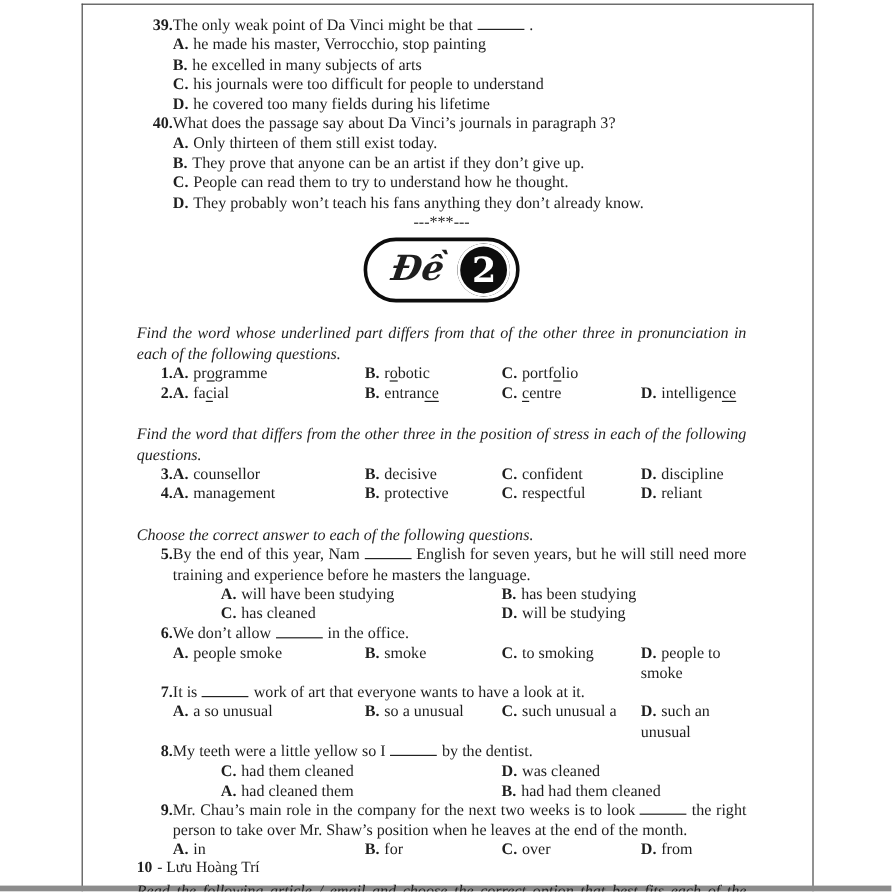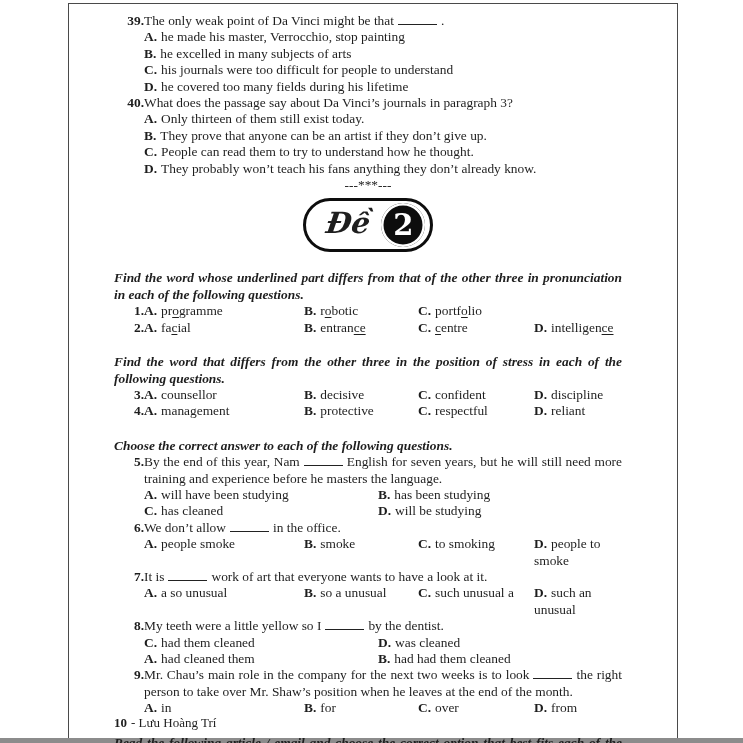--- a/index.html
+++ b/index.html
@@ -23,22 +23,22 @@
     position:absolute; left:114px; top:13px; width:508px;
     font-size:13.4px; line-height:16.4px;
   }
   .qrow { display:flex; }
   .qnum { flex:0 0 30px; font-weight:bold;text-align:right; }
   .qbody { flex:1; text-align:justify; }
   .optline { padding-left:30px; }
   .optlabel { font-weight:bold; margin-right:4px; }
   .cols { display:flex; flex:1; }
   .c1 { width:112px; } .c2 { width:114px;margin-left:48px; } .c3 { width:116px; } .c4 { flex:1; }
-  .g2c1 { width:234px; } .g2c2 { flex:1; }
-  .instr { font-weight:bold; font-style:italic; text-align:justify; margin-top:18px; }
+  .g2c1 { width:234px;margin-left:40px; } .g2c2 { flex:1; }
+  .instr { font-weight:normal; font-style:italic; text-align:justify; margin-top:18px; }
   .blank {
     display:inline-block; width:39px; height:12px;
     border-bottom:1.2px solid #222; margin:0 4px;
   }
   .blank.wide { width:45px; margin-left:1px; }
   .ul { text-decoration:underline; text-underline-offset:2px; }
   .sep { text-align:center; }
   .badge-wrap { text-align:center; margin:5px 0 7px; }
   .badge {
     display:inline-flex; align-items:center;

